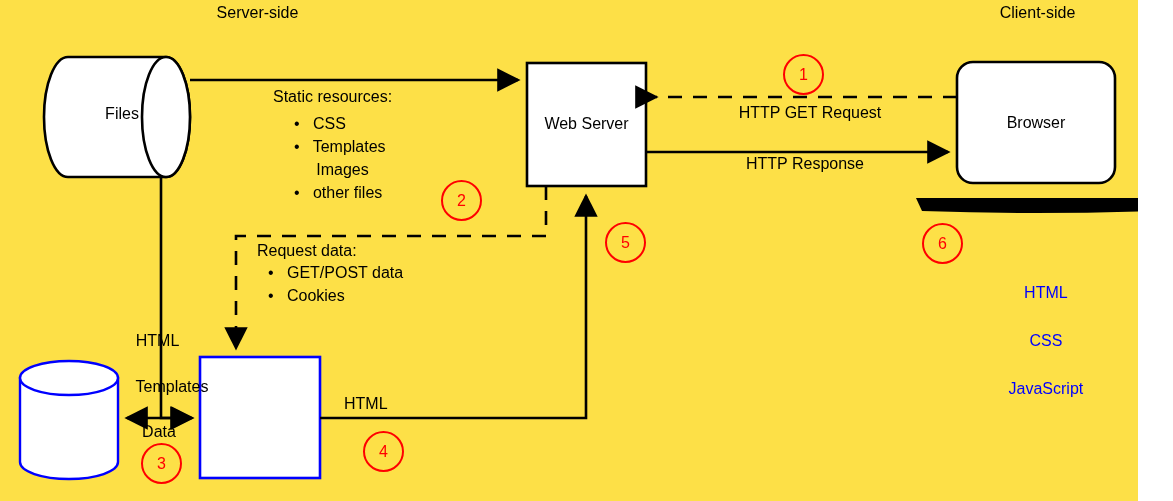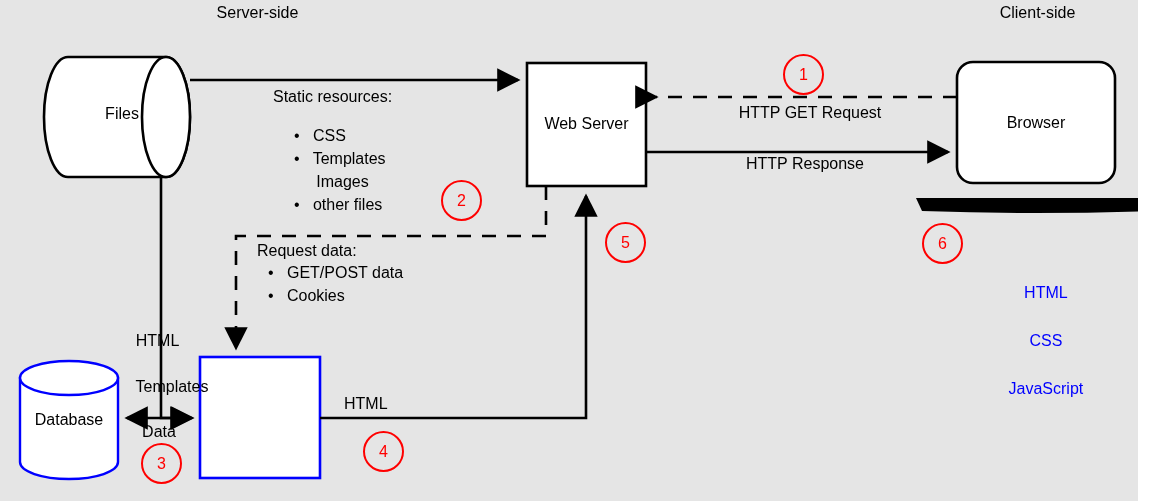--- a/index.html
+++ b/index.html
@@ -1,17 +1,17 @@
 <!DOCTYPE html>
 <html><head>
 <meta charset="utf-8">
 <style>
   html,body{margin:0;padding:0;background:#ffffff;}
   body{width:1173px;height:501px;font-family:"Liberation Sans",sans-serif;}
-  #stage{position:relative;width:1138px;height:501px;overflow:hidden;background:#e5e5e5;}
+  #stage{position:relative;width:1138px;height:501px;overflow:hidden;background:#fde047;}
   #svg-layer{position:absolute;left:0;top:0;width:1173px;height:501px;}
   .lbl{position:absolute;font-family:"Liberation Sans",sans-serif;font-size:16px;color:#000;white-space:pre;line-height:21px;}
   .lbl.center{text-align:center;}
   .blue{color:#0000ff;}
   .node-text{position:absolute;text-align:center;font-size:16px;line-height:20px;color:#000;}
   .bullets{position:absolute;font-size:16px;line-height:23px;color:#000;}
   .bullets .row{display:block;white-space:pre;}
   .num{position:absolute;width:41px;height:41px;border:2px solid #ff0000;border-radius:50%;box-sizing:border-box;color:#ff0000;font-size:16px;text-align:center;line-height:38px;background:transparent;}
 </style>
 </head>
@@ -64,25 +64,24 @@
   <div class="lbl center" style="left:185px;top:2px;width:145px;">Server-side</div>
 
   <div class="lbl center" style="left:965px;top:2px;width:145px;">Client-side</div>
 
   <div class="node-text" style="left:67px;top:104px;width:110px;">Files</div>
 
   <div class="node-text" style="left:527px;top:114px;width:119px;">Web Server</div>
 
   <div class="node-text" style="left:957px;top:113px;width:158px;">Browser</div>
 
-  <div class="node-text blue" style="left:10px;top:410px;width:118px;">Database</div>
 
 
   <div class="lbl" style="left:273px;top:86px;">Static resources:</div>
-  <div class="bullets" style="left:294px;top:124px;">
+  <div class="bullets" style="left:294px;top:112px;">
     <span class="row">•   CSS</span>
     <span class="row">•   Templates</span>
     <span class="row">     Images</span>
     <span class="row">•   other files</span>
   </div>
 
   <div class="lbl center" style="left:700px;top:102px;width:220px;">HTTP GET Request</div>
 
   <div class="lbl center" style="left:705px;top:153px;width:200px;">HTTP Response</div>
 

